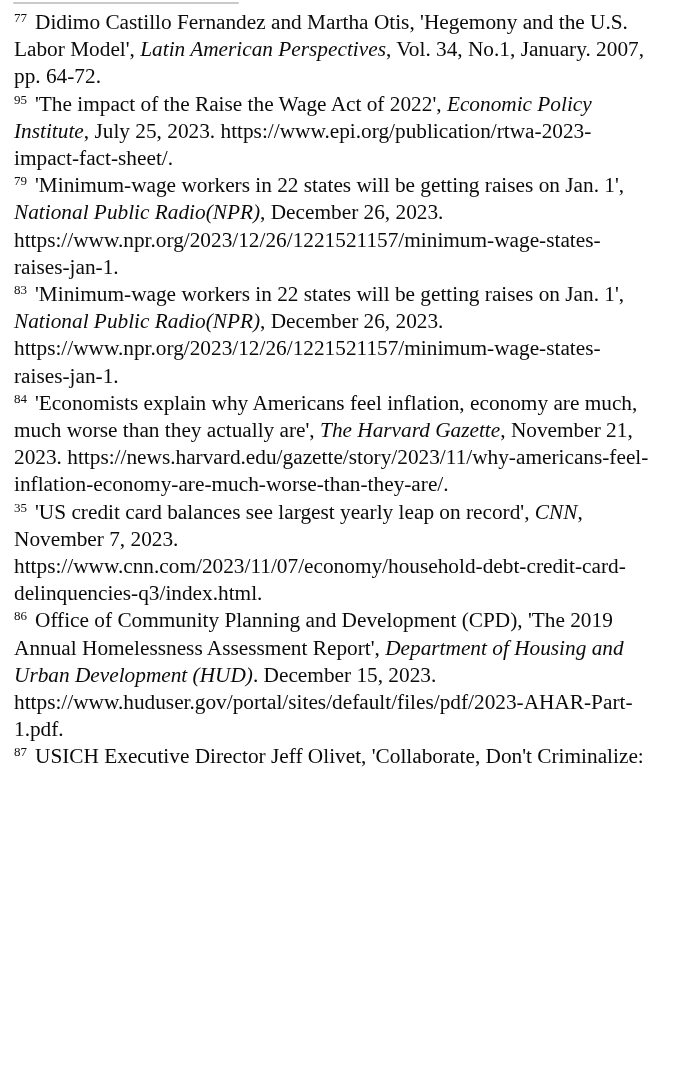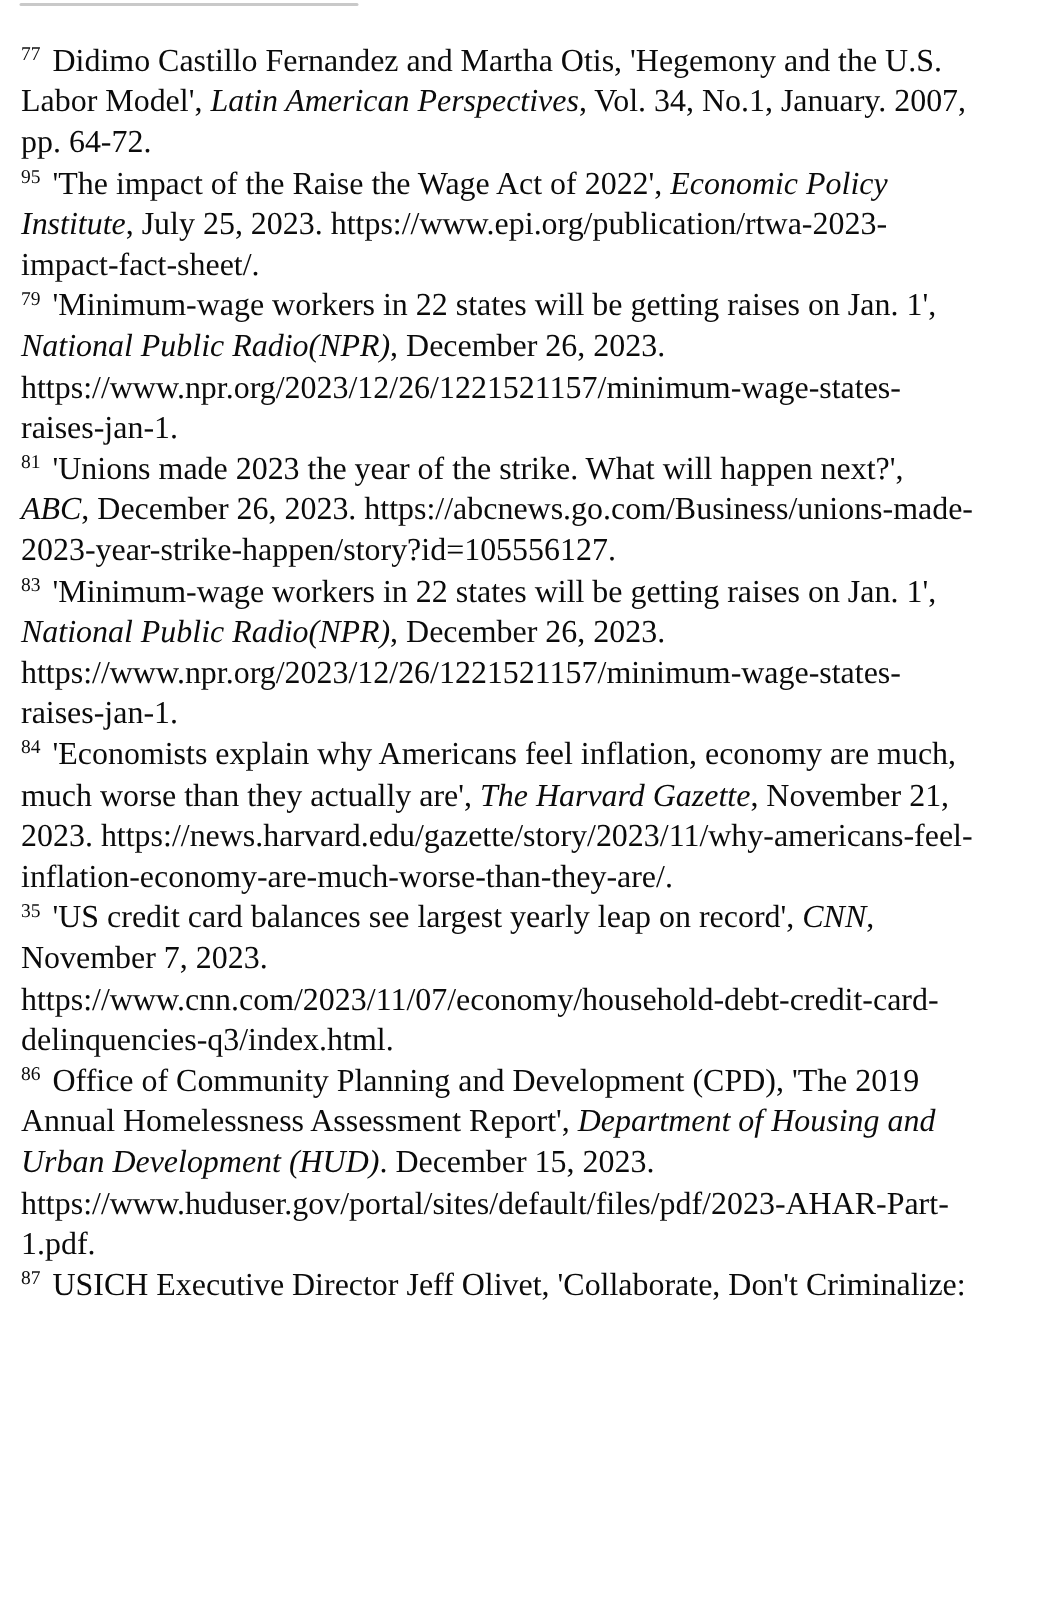--- a/index.html
+++ b/index.html
@@ -11,21 +11,21 @@
     width: 700px;
     height: 1065px;
     overflow: hidden;
     position: relative;
   }
   .page {
     position: relative;
     width: 700px;
     height: 1065px;
     box-sizing: border-box;
-    padding: 27px 0 0 14px;
+    padding: 9px 0 0 14px;
   }
   .edge-artifact {
     position: absolute;
     top: 2px;
     left: 13px;
     width: 226px;
     height: 2px;
     background: #c9c9c9;
     border-radius: 1px;
   }
@@ -63,20 +63,19 @@
 </style>
 </head>
 <body>
 
 <div class="page">
   <div class="edge-artifact"></div>
   <div class="footnotes" id="footnotes">
       <p class="fn"><sup class="fn-num">77</sup><span>Didimo Castillo Fernandez and Martha Otis, 'Hegemony and the U.S. Labor Model', </span><span class="it">Latin American Perspectives</span><span>, Vol. 34, No.1, January. 2007, pp. 64-72.</span></p>
       <p class="fn"><sup class="fn-num">95</sup><span>'The impact of the Raise the Wage Act of 2022', </span><span class="it">Economic Policy Institute</span><span>, July 25, 2023. </span><span class="url">https://www.epi.org/publication/rtwa-2023-impact-fact-sheet/.</span></p>
       <p class="fn"><sup class="fn-num">79</sup><span>'Minimum-wage workers in 22 states will be getting raises on Jan. 1', </span><span class="it">National Public Radio(NPR)</span><span>, December 26, 2023. </span><span class="url">https://www.npr.org/2023/12/26/1221521157/minimum-wage-states-raises-jan-1.</span></p>
-      <p class="fn"><sup class="fn-num">81</sup><span>'Unions made 2023 the year of the strike. What will happen next?', </span><span class="it">ABC</span><span>, December 26, 2023. </span><span class="url">https://abcnews.go.com/Business/unions-made-2023-year-strike-happen/story?id=105556127.</span></p>
       <p class="fn"><sup class="fn-num">83</sup><span>'Minimum-wage workers in 22 states will be getting raises on Jan. 1', </span><span class="it">National Public Radio(NPR)</span><span>, December 26, 2023. </span><span class="url">https://www.npr.org/2023/12/26/1221521157/minimum-wage-states-raises-jan-1.</span></p>
       <p class="fn"><sup class="fn-num">84</sup><span>'Economists explain why Americans feel inflation, economy are much, much worse than they actually are', </span><span class="it">The Harvard Gazette</span><span>, November 21, 2023. </span><span class="url">https://news.harvard.edu/gazette/story/2023/11/why-americans-feel-inflation-economy-are-much-worse-than-they-are/.</span></p>
       <p class="fn"><sup class="fn-num">35</sup><span>'US credit card balances see largest yearly leap on record', </span><span class="it">CNN</span><span>, November 7, 2023. </span><span class="url">https://www.cnn.com/2023/11/07/economy/household-debt-credit-card-delinquencies-q3/index.html.</span></p>
       <p class="fn"><sup class="fn-num">86</sup><span>Office of Community Planning and Development (CPD), 'The 2019 Annual Homelessness Assessment Report', </span><span class="it">Department of Housing and Urban Development (HUD)</span><span>. December 15, 2023. </span><span class="url">https://www.huduser.gov/portal/sites/default/files/pdf/2023-AHAR-Part-1.pdf.</span></p>
       <p class="fn"><sup class="fn-num">87</sup><span>USICH Executive Director Jeff Olivet, 'Collaborate, Don't Criminalize:</span></p>
     </div>
 </div>
 
 </body></html>

